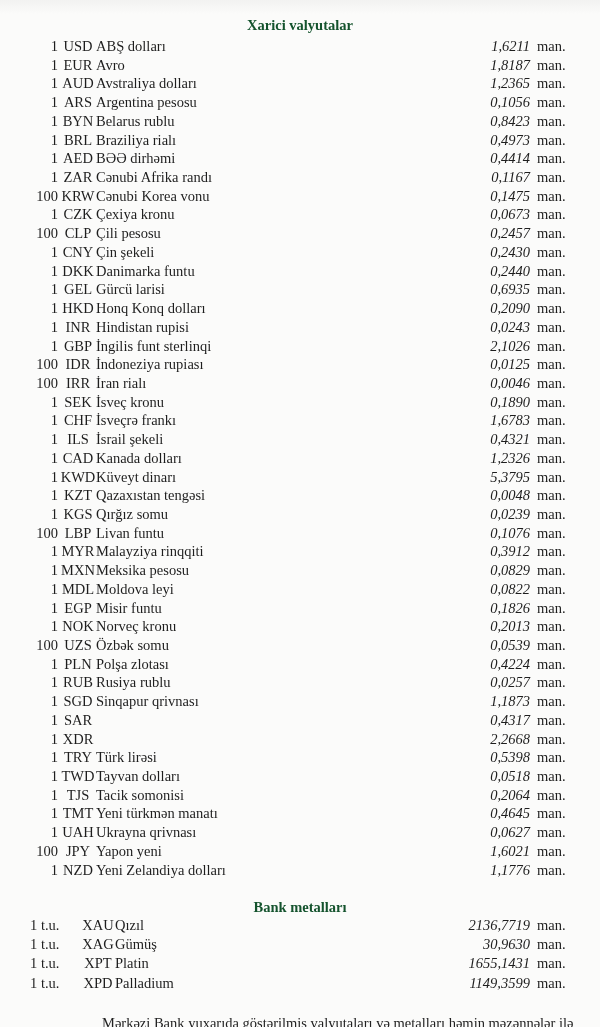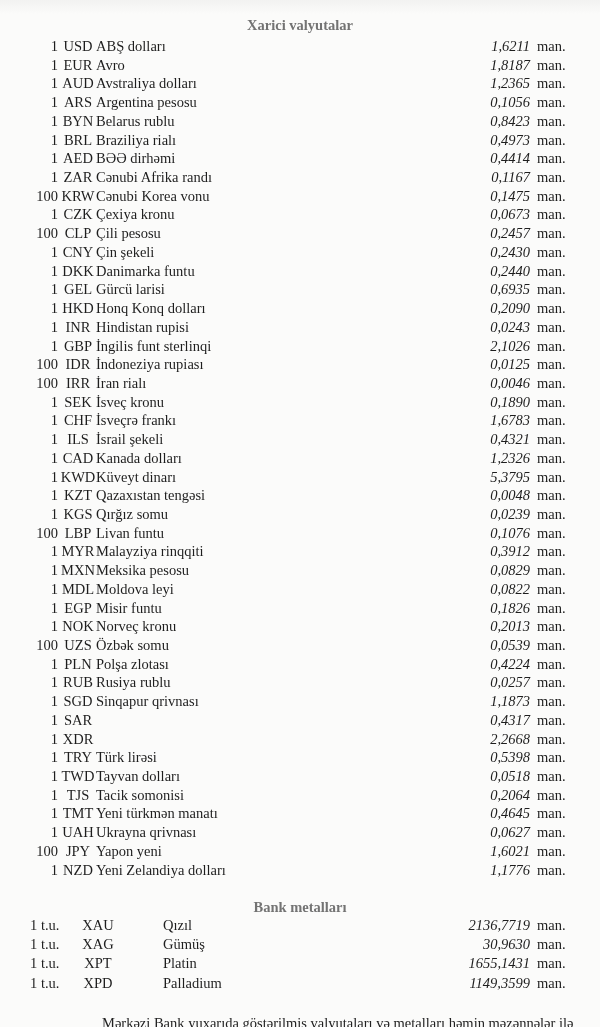--- a/index.html
+++ b/index.html
@@ -9,37 +9,37 @@
       font-family: "Liberation Serif", "DejaVu Serif", serif;
       color: #1e1e1e;
       position: relative;
     }
     .ghost {
       position: absolute; left: 0; right: 0; top: 0; height: 14px;
       background: linear-gradient(#f2f2f1, #fbfbfa);
     }
     .title {
       position: absolute; left: 0; width: 600px; text-align: center;
-      font-size: 14.5px; font-weight: bold; color: #737373;
+      font-size: 14.5px; font-weight: bold; color: #14532d;
     }
     #title-fx { top: 17px; }
     #title-metals { top: 899px; }
     .rows { position: absolute; left: 0; width: 600px; }
     #fx-rows { top: 37px; }
     #metal-rows { top: 916px; }
     .row { position: relative; height: 18.72px; font-size: 14.5px; line-height: 18.72px; white-space: nowrap; }
     #metal-rows .row { height: 19.2px; line-height: 19.2px; }
     .qty { position: absolute; right: 542px; text-align: right; }
     .code { position: absolute; left: 46px; width: 46px; text-align: center; margin-left: 9px; }
     .name { position: absolute; left: 96px; }
     .rate { position: absolute; right: 70px; text-align: center; font-style: italic; }
     .unit { position: absolute; left: 537px; }
     #metal-rows .qty { left: 30px; right: auto; text-align: left; }
     #metal-rows .code { left: 66px; width: 46px; }
-    #metal-rows .name { left: 115px; margin-left: 48px; }
+    #metal-rows .name { left: 115px; }
     .footer {
       position: absolute; left: 102px; top: 1015px; font-size: 14.5px; white-space: nowrap; color: #222;
     }
   </style>
 </head>
 <body>
 
 <div class="ghost"></div>
 
 <div id="title-fx" class="title">Xarici valyutalar</div>

